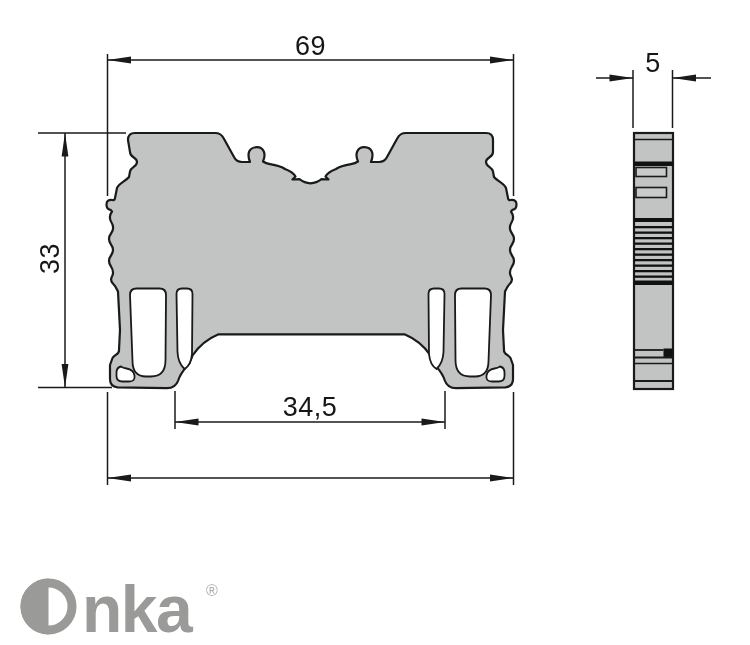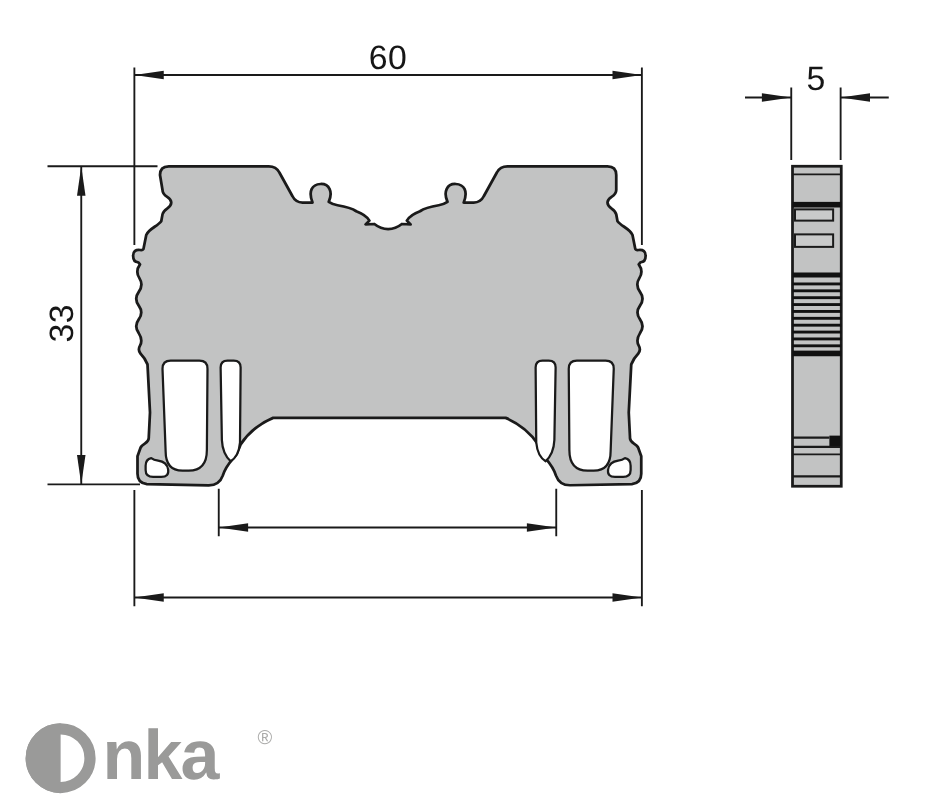--- a/index.html
+++ b/index.html
@@ -9,21 +9,21 @@
   }
   .drawing-svg{position:absolute;left:0;top:0;}
   .dim-label{
     position:absolute;color:#161616;font-size:27px;line-height:1;
     text-align:center;letter-spacing:.5px;white-space:nowrap;
   }
   .dim-label.rot{transform:rotate(-90deg);transform-origin:center center;}
   .logo{position:absolute;left:18px;top:570px;width:230px;height:72px;}
   .logo-o{position:absolute;left:2px;top:8px;width:57px;height:57px;}
   .logo-rest{
-    position:absolute;left:64px;top:6px;font-size:56px;font-weight:bold;
+    position:absolute;left:64px;top:6px;font-size:66px;font-weight:bold;
     line-height:1;color:#9a9a99;letter-spacing:-1.5px;
   }
   .logo-reg{
     position:absolute;left:188px;top:12px;font-size:16px;color:#ababaa;
     font-weight:normal;
   }
 </style>
 </head>
 <body>
 
@@ -159,24 +159,25 @@
         <line x1="633" y1="70" x2="633" y2="128"></line>
         <line x1="672.5" y1="70" x2="672.5" y2="128"></line>
         <line x1="596" y1="78" x2="633" y2="78"></line>
         <line x1="672.5" y1="78" x2="711" y2="78"></line>
         <polygon points="633,78 609.5,74.6 609.5,81.4" stroke="none"></polygon>
         <polygon points="672.5,78 696,74.6 696,81.4" stroke="none"></polygon>
       </g>
     </g>
   </svg>
 
-  <div class="dim-label" style="left:108px;top:33px;width:405px;">60</div>
+  <div class="dim-label" style="left:108px;top:33px;width:405px;">69</div>
 
   <div class="dim-label rot" style="left:24px;top:245px;width:52px;">33</div>
 
+  <div class="dim-label" style="left:175px;top:394px;width:270px;">34,5</div>
 
 
   <div class="dim-label" style="left:630px;top:50px;width:46px;">5</div>
 
   <div class="logo">
     <svg class="logo-o" viewBox="0 0 57 57">
       <circle cx="28.5" cy="28.5" r="23.5" fill="none" stroke="#9a9a99" stroke-width="9"></circle>
       <path d="M 28.5,0.5 A 28,28 0 0 0 28.5,56.5 Z" fill="#9a9a99"></path>
     </svg>
     <span class="logo-rest">nka</span>

